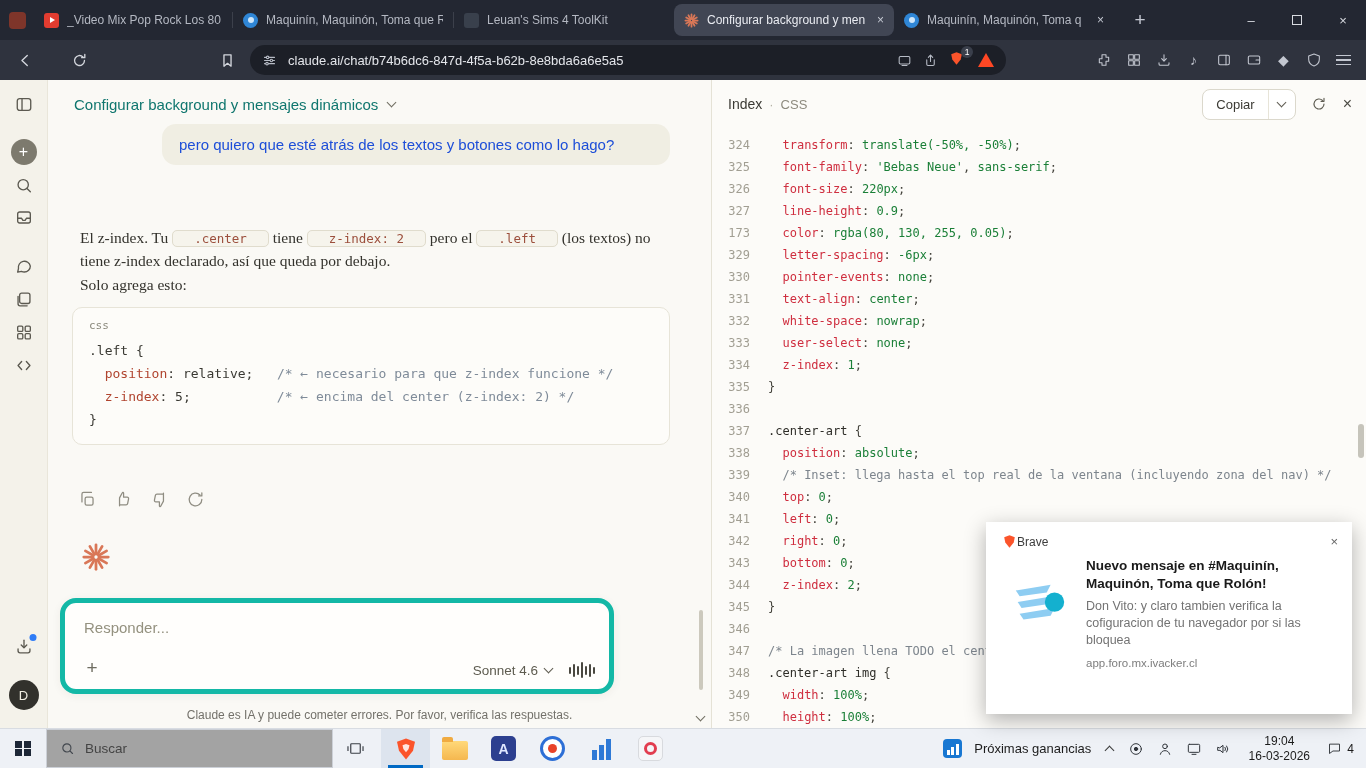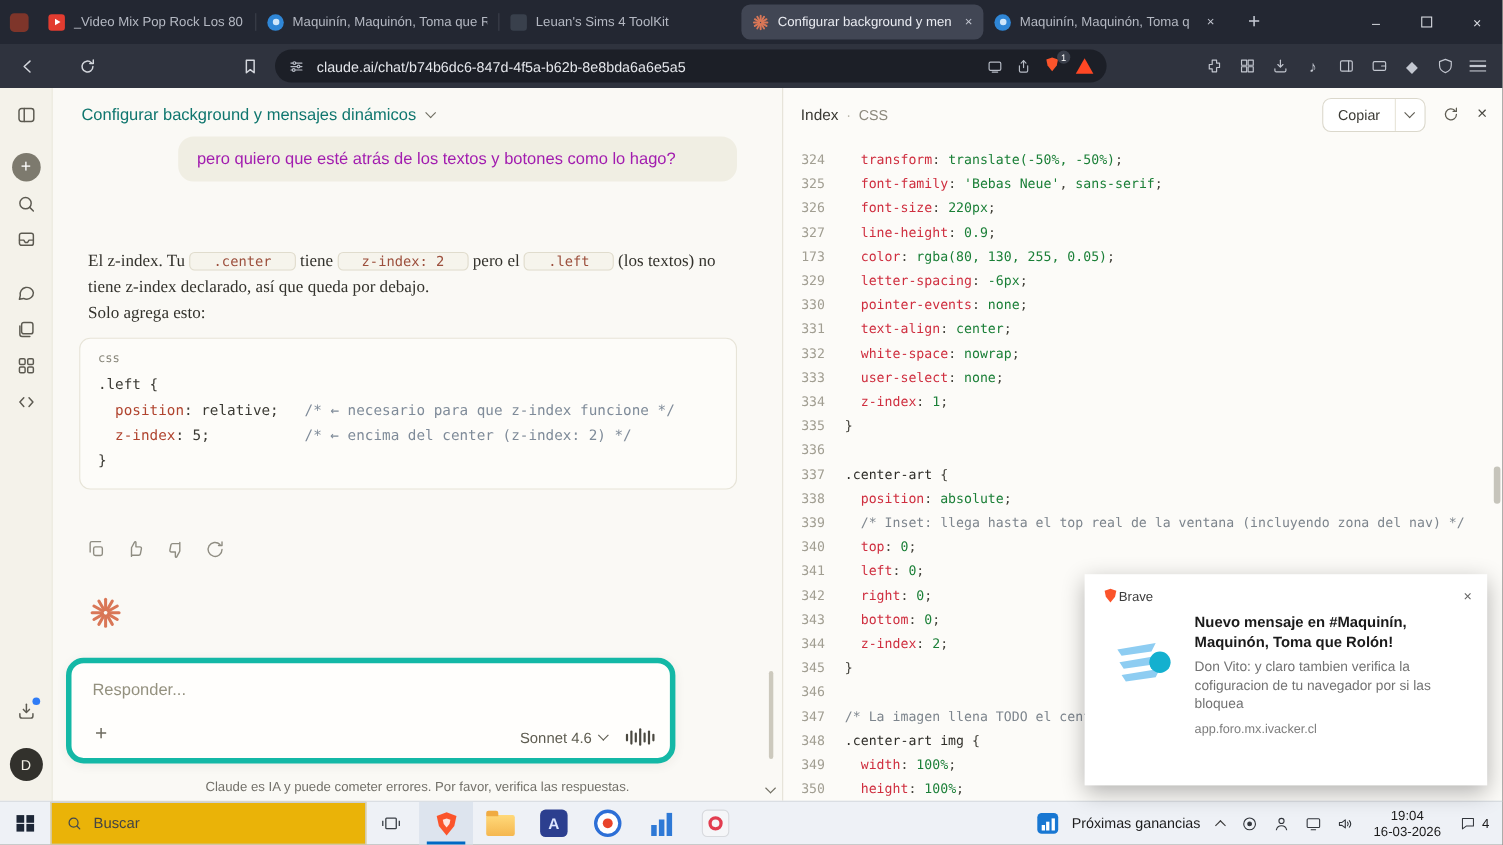--- a/index.html
+++ b/index.html
@@ -59,21 +59,21 @@
 .sb-ic{position:absolute;left:50%;transform:translateX(-50%);width:19px;height:19px;color:#5c5a51}
 .sb-ic svg{width:100%;height:100%;stroke:#5c5a51;fill:none;stroke-width:1.7;stroke-linecap:round;stroke-linejoin:round}
 .sb-new{position:absolute;left:50%;transform:translateX(-50%);top:59px;width:26px;height:26px;border-radius:50%;background:#7d7a6e;color:#fff;display:flex;align-items:center;justify-content:center;font-size:16px}
 .sb-dot{position:absolute;right:-3px;top:-3px;width:7px;height:7px;border-radius:50%;background:#2f7cf6}
 .avatar{position:absolute;left:50%;transform:translateX(-50%);top:600px;width:30px;height:30px;border-radius:50%;background:#32312c;color:#f1eee2;font-size:13px;display:flex;align-items:center;justify-content:center}
 
 
 .chat{flex:none;width:663px;position:relative;background:#faf9f5}
 .chat-header{position:absolute;top:0;left:0;right:0;height:48px;display:flex;align-items:center;padding-left:26px;gap:10px;color:#6f6d61}
 .chat-title{font-size:15px;color:#0f766e;font-weight:500}
-.bubble{position:absolute;left:114px;top:44px;width:508px;background:#f0eee3;border-radius:14px;padding:10px 17px;font-size:15px;color:#a21caf;line-height:1.42}
+.bubble{position:absolute;left:114px;top:44px;width:508px;background:#f0eee3;border-radius:14px;padding:10px 17px;font-size:15px;color:#1d4ed8;line-height:1.42}
 .assistant{position:absolute;left:32px;top:146px;width:574px}
 .a-p,.a-p2{font-family:"Liberation Serif",serif;font-size:15.5px;line-height:1.5;color:#33322c}
 .a-p2{}
 .chip{font-family:"DejaVu Sans Mono",monospace;font-size:12.5px;background:#f6f4ec;border:1px solid #e0dccd;border-radius:5px;padding:0 21px;color:#9c4f3c;white-space:nowrap}
 .code-card{margin-top:11px;margin-left:-8px;width:598px;background:#fdfcf9;border:1px solid #e7e4d8;border-radius:10px}
 .code-lang{font-size:11px;color:#8b897d;padding:11px 16px 7px;font-family:"DejaVu Sans Mono",monospace}
 .code-lines{padding-bottom:13px}
 .cb-line{font-family:"DejaVu Sans Mono",monospace;font-size:13px;line-height:23px;white-space:pre;padding:0 16px}
 .cb .tk-prop{color:#b0442f}
 .cb .tk-val,.cb .tk-num,.cb .tk-sel,.cb .tk-pun{color:#3a3933}
@@ -127,21 +127,21 @@
 .notif-appicon{width:62px;height:62px;flex:none;margin-top:16px}
 .notif-title{font-size:13.5px;font-weight:bold;color:#1a1a1a;line-height:1.35}
 .notif-text{font-size:12.5px;color:#737373;line-height:1.35;margin-top:5px}
 .notif-src{font-size:11.5px;color:#7d7d7d;margin-top:8px}
 
 
 .taskbar{position:absolute;left:0;right:0;bottom:0;height:40px;background:#eef1f6;border-top:1px solid #d8dce2;display:flex;align-items:stretch}
 .start{width:46px;display:flex;align-items:center;justify-content:center}
 .win-logo{display:grid;grid-template-columns:7px 7px;grid-template-rows:7px 7px;gap:1.5px}
 .win-logo i{background:#1d2737;display:block}
-.tb-search{width:287px;background:#eab308;border:1px solid #ccd0d7;display:flex;align-items:center;gap:10px;padding-left:13px;font-size:13.5px;color:#444}
+.tb-search{width:287px;background:#a3a3a3;border:1px solid #ccd0d7;display:flex;align-items:center;gap:10px;padding-left:13px;font-size:13.5px;color:#444}
 .tb-search svg{width:15px;height:15px;stroke:#42474e;fill:none;stroke-width:1.8;stroke-linecap:round}
 .taskview{width:44px;display:flex;align-items:center;justify-content:center}
 .taskview svg{width:19px;height:19px;stroke:#3a3f46;fill:none;stroke-width:1.5}
 .apps{display:flex;margin-left:4px}
 .app{width:49px;display:flex;align-items:center;justify-content:center;position:relative}
 .app.active-app{background:#dde4ee}
 .app.active-app::after{content:"";position:absolute;bottom:0;left:7px;right:7px;height:3px;background:#0069c4}
 .ico-brave{width:24px;height:26px}
 .ico-folder{width:26px;height:19px;background:linear-gradient(#ffd97a,#f5b74f);border-radius:2px;position:relative;margin-top:4px}
 .ico-folder::before{content:"";position:absolute;top:-4px;left:0;width:11px;height:5px;background:#f0ab42;border-radius:2px 2px 0 0}

